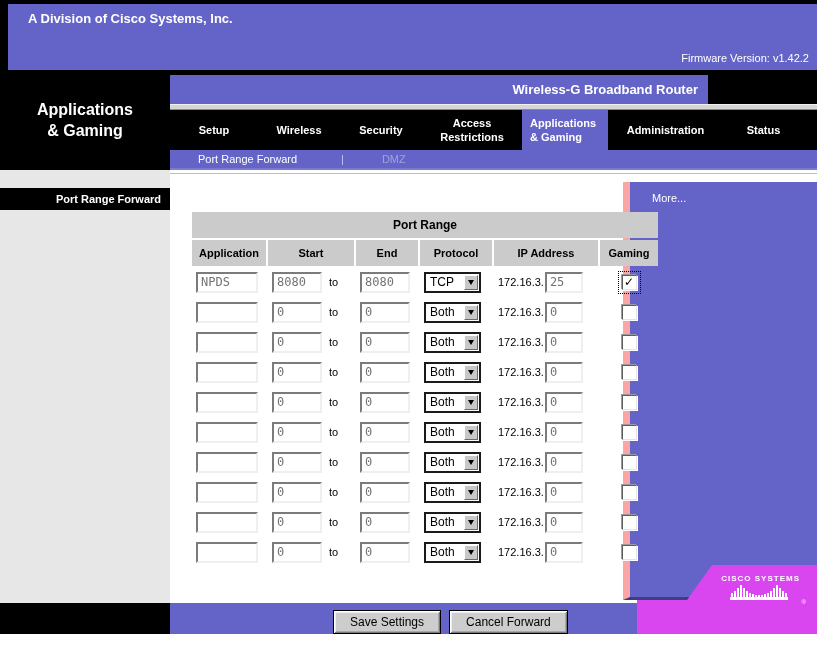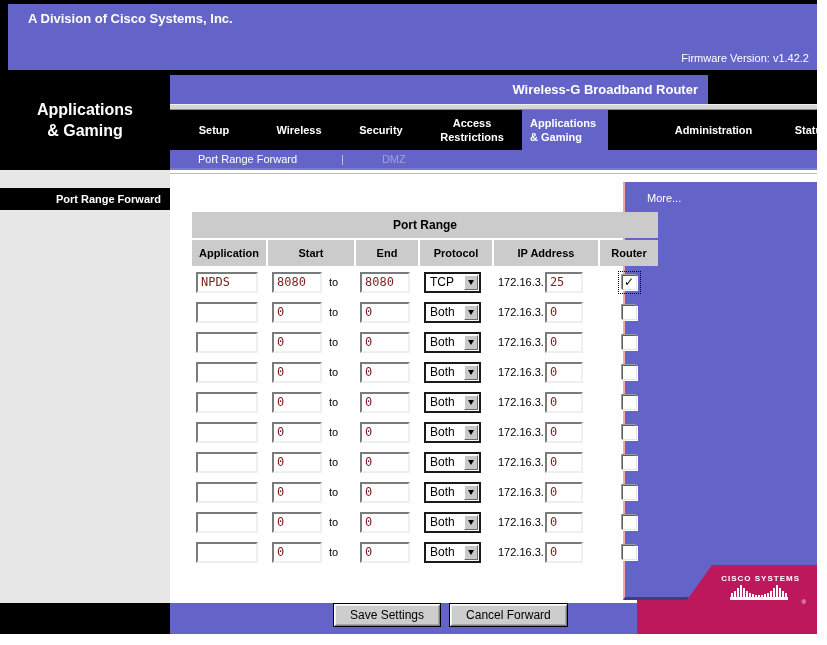--- a/index.html
+++ b/index.html
@@ -22,21 +22,21 @@
                padding-right:10px;box-sizing:border-box;}
   .silver-strip{position:absolute;left:170px;top:104px;width:647px;height:6px;background:#D6D6D6;
                 border-top:1px solid #F0F0F0;border-bottom:1px solid #8A8A8A;box-sizing:border-box;}
 
   
   .tabbar{position:absolute;left:0;top:110px;width:817px;height:40px;background:#000;display:flex;}
   .tab-spacer{width:170px;flex:none;}
   .tab{flex:none;color:#fff;font-size:11px;font-weight:bold;display:flex;align-items:center;
        justify-content:center;text-align:center;white-space:pre-line;line-height:14px;cursor:default;}
   .tab.w1{width:88px;}.tab.w2{width:82px;}.tab.w3{width:82px;}.tab.w4{width:100px;}
-  .tab.w6{width:115px;padding-left:48px;}.tab.w7{width:81px;text-align:center;}
+  .tab.w6{width:115px;}.tab.w7{width:81px;text-align:center;}
   .tab.active{width:86px;background:#6464C8;justify-content:flex-start;text-align:left;
               padding-left:8px;box-sizing:border-box;}
 
   
   .subnav{position:absolute;left:170px;top:150px;width:647px;height:18px;background:#6464C8;
           display:flex;align-items:center;color:#fff;font-size:11px;border-bottom:2px solid #7B7BD0;
           box-sizing:content-box;}
   .subnav-item{margin-left:28px;}
   .subnav-sep{margin-left:44px;color:#C9C9E8;}
   .subnav-item.dim{margin-left:38px;color:#9FA2D8;}
@@ -45,42 +45,42 @@
   
   .apps-title{position:absolute;left:0;top:70px;width:170px;height:100px;background:#000;color:#fff;
               font-size:16px;font-weight:bold;display:flex;align-items:center;justify-content:center;
               text-align:center;white-space:pre-line;line-height:21px;z-index:2;}
   .left-gray{position:absolute;left:0;top:170px;width:170px;height:433px;background:#E7E7E7;}
   .page-label{position:absolute;left:0;top:188px;width:170px;height:22px;background:#000;color:#fff;
               font-size:11px;font-weight:bold;line-height:22px;text-align:right;padding-right:9px;
               box-sizing:border-box;}
 
   
-  .black-corner{position:absolute;left:637px;top:565px;width:180px;height:69px;background:#be185d;z-index:1;}
+  .black-corner{position:absolute;left:637px;top:565px;width:180px;height:69px;background:#d946ef;z-index:1;}
   .help-panel{position:absolute;left:623px;top:182px;width:194px;height:418px;background:#6464C8;
-              border-left:2px solid #fca5a5;border-bottom:3px solid #3D3D80;box-sizing:border-box;z-index:2;
+              border-left:7px solid #fca5a5;border-bottom:3px solid #3D3D80;box-sizing:border-box;z-index:2;
               clip-path:polygon(0 0,194px 0,194px 383px,89px 383px,64px 418px,0 418px);}
   .more{display:inline-block;margin:10px 0 0 22px;color:#fff;font-size:11px;cursor:pointer;}
   .cisco{position:absolute;right:17px;top:9px;text-align:center;color:#fff;}
   .cisco-text{font-size:8px;font-weight:bold;letter-spacing:1px;text-transform:uppercase;
               white-space:nowrap;margin-bottom:1px;}
   .cisco-reg{position:absolute;right:-6px;bottom:0;font-size:6px;}
 
   
   .pr-table{position:absolute;left:190px;top:210px;border-collapse:separate;border-spacing:2px;z-index:2;}
   .pr-table th{background:#CBCBCB;color:#000;font-weight:bold;padding:0 6px;}
   .pr-table th.group{font-size:12px;height:26px;}
   .pr-table th.col{font-size:11px;height:26px;}
   .pr-table td{height:28px;padding:0 4px;vertical-align:middle;white-space:nowrap;}
   .col.c-app{width:62px;}.col.c-start{width:74px;}.col.c-end{width:50px;}
   .col.c-proto{width:60px;}.col.c-ip{width:92px;}.col.c-en{width:46px;}
   .center{text-align:center;}
 
   .win-input{font-family:"DejaVu Sans Mono","Liberation Mono",monospace;font-size:12px;
-             background:#fff;color:#7f1d1d;padding:1px 3px;height:15px;
+             background:#fff;color:#737373;padding:1px 3px;height:15px;
              border-style:solid;border-width:2px;border-color:#7B7B7B #EFEFEF #EFEFEF #7B7B7B;}
   .win-input.app{width:52px;}
   .win-input.port{width:40px;}
   .win-input.ip{width:28px;}
   .to-label{font-size:11px;margin-left:7px;}
   .ip-prefix{font-size:11px;margin-right:1px;text-align:center;}
 
   .win-select{display:inline-flex;align-items:center;background:#fff;border:2px solid #1A1A1A;
               height:17px;cursor:default;}
   .sel-text{font-size:12px;padding:0 2px 0 4px;min-width:32px;}
@@ -92,21 +92,21 @@
 
   .cb{display:inline-block;width:13px;height:13px;background:#fff;line-height:12px;font-size:12px;
       font-weight:bold;color:#000;text-align:center;vertical-align:middle;
       border-style:solid;border-width:1px;border-color:#5E5E5E #E4E4E4 #E4E4E4 #5E5E5E;
       box-shadow:1px 1px 0 #FFF, -1px -1px 0 #9A9A9A;}
   .cb.focused{outline:1px dotted #000;outline-offset:3px;}
 
   
   .bottom-left-black{position:absolute;left:0;top:603px;width:170px;height:31px;background:#000;}
   .button-bar{position:absolute;left:170px;top:603px;width:470px;height:31px;background:#6464C8;
-              display:flex;align-items:flex-start;}
+              display:flex;align-items:flex-end;}
   .btn-group{display:flex;margin-left:163px;gap:8px;}
   .win-btn{font-family:"Liberation Sans","DejaVu Sans",sans-serif;font-size:12px;color:#000;
            height:24px;padding:0 16px;background:#CDCDCD;border:1px solid #000;cursor:pointer;
            box-shadow:inset 1px 1px 0 #FFF,inset -1px -1px 0 #7A7A7A,inset 2px 2px 0 #EDEDED,inset -2px -2px 0 #A8A8A8;}
 </style>
 </head>
 <body>
 
 <div class="page">
 
@@ -187,21 +187,21 @@
     <thead>
       <tr>
         <th class="group" colspan="6">Port Range</th>
       </tr>
       <tr>
         <th class="col c-app">Application</th>
         <th class="col c-start">Start</th>
         <th class="col c-end">End</th>
         <th class="col c-proto">Protocol</th>
         <th class="col c-ip">IP Address</th>
-        <th class="col c-en">Router</th>
+        <th class="col c-en">Gaming</th>
       </tr>
     </thead>
     <tbody>
     <tr>
       <td><input type="text" class="win-input app" value="NPDS" style=""></td>
       <td><input type="text" class="win-input port" value="8080" style=""><span class="to-label">to</span></td>
       <td><input type="text" class="win-input port" value="8080" style=""></td>
       <td>
         <span class="win-select">
           <span class="sel-text">TCP</span>

